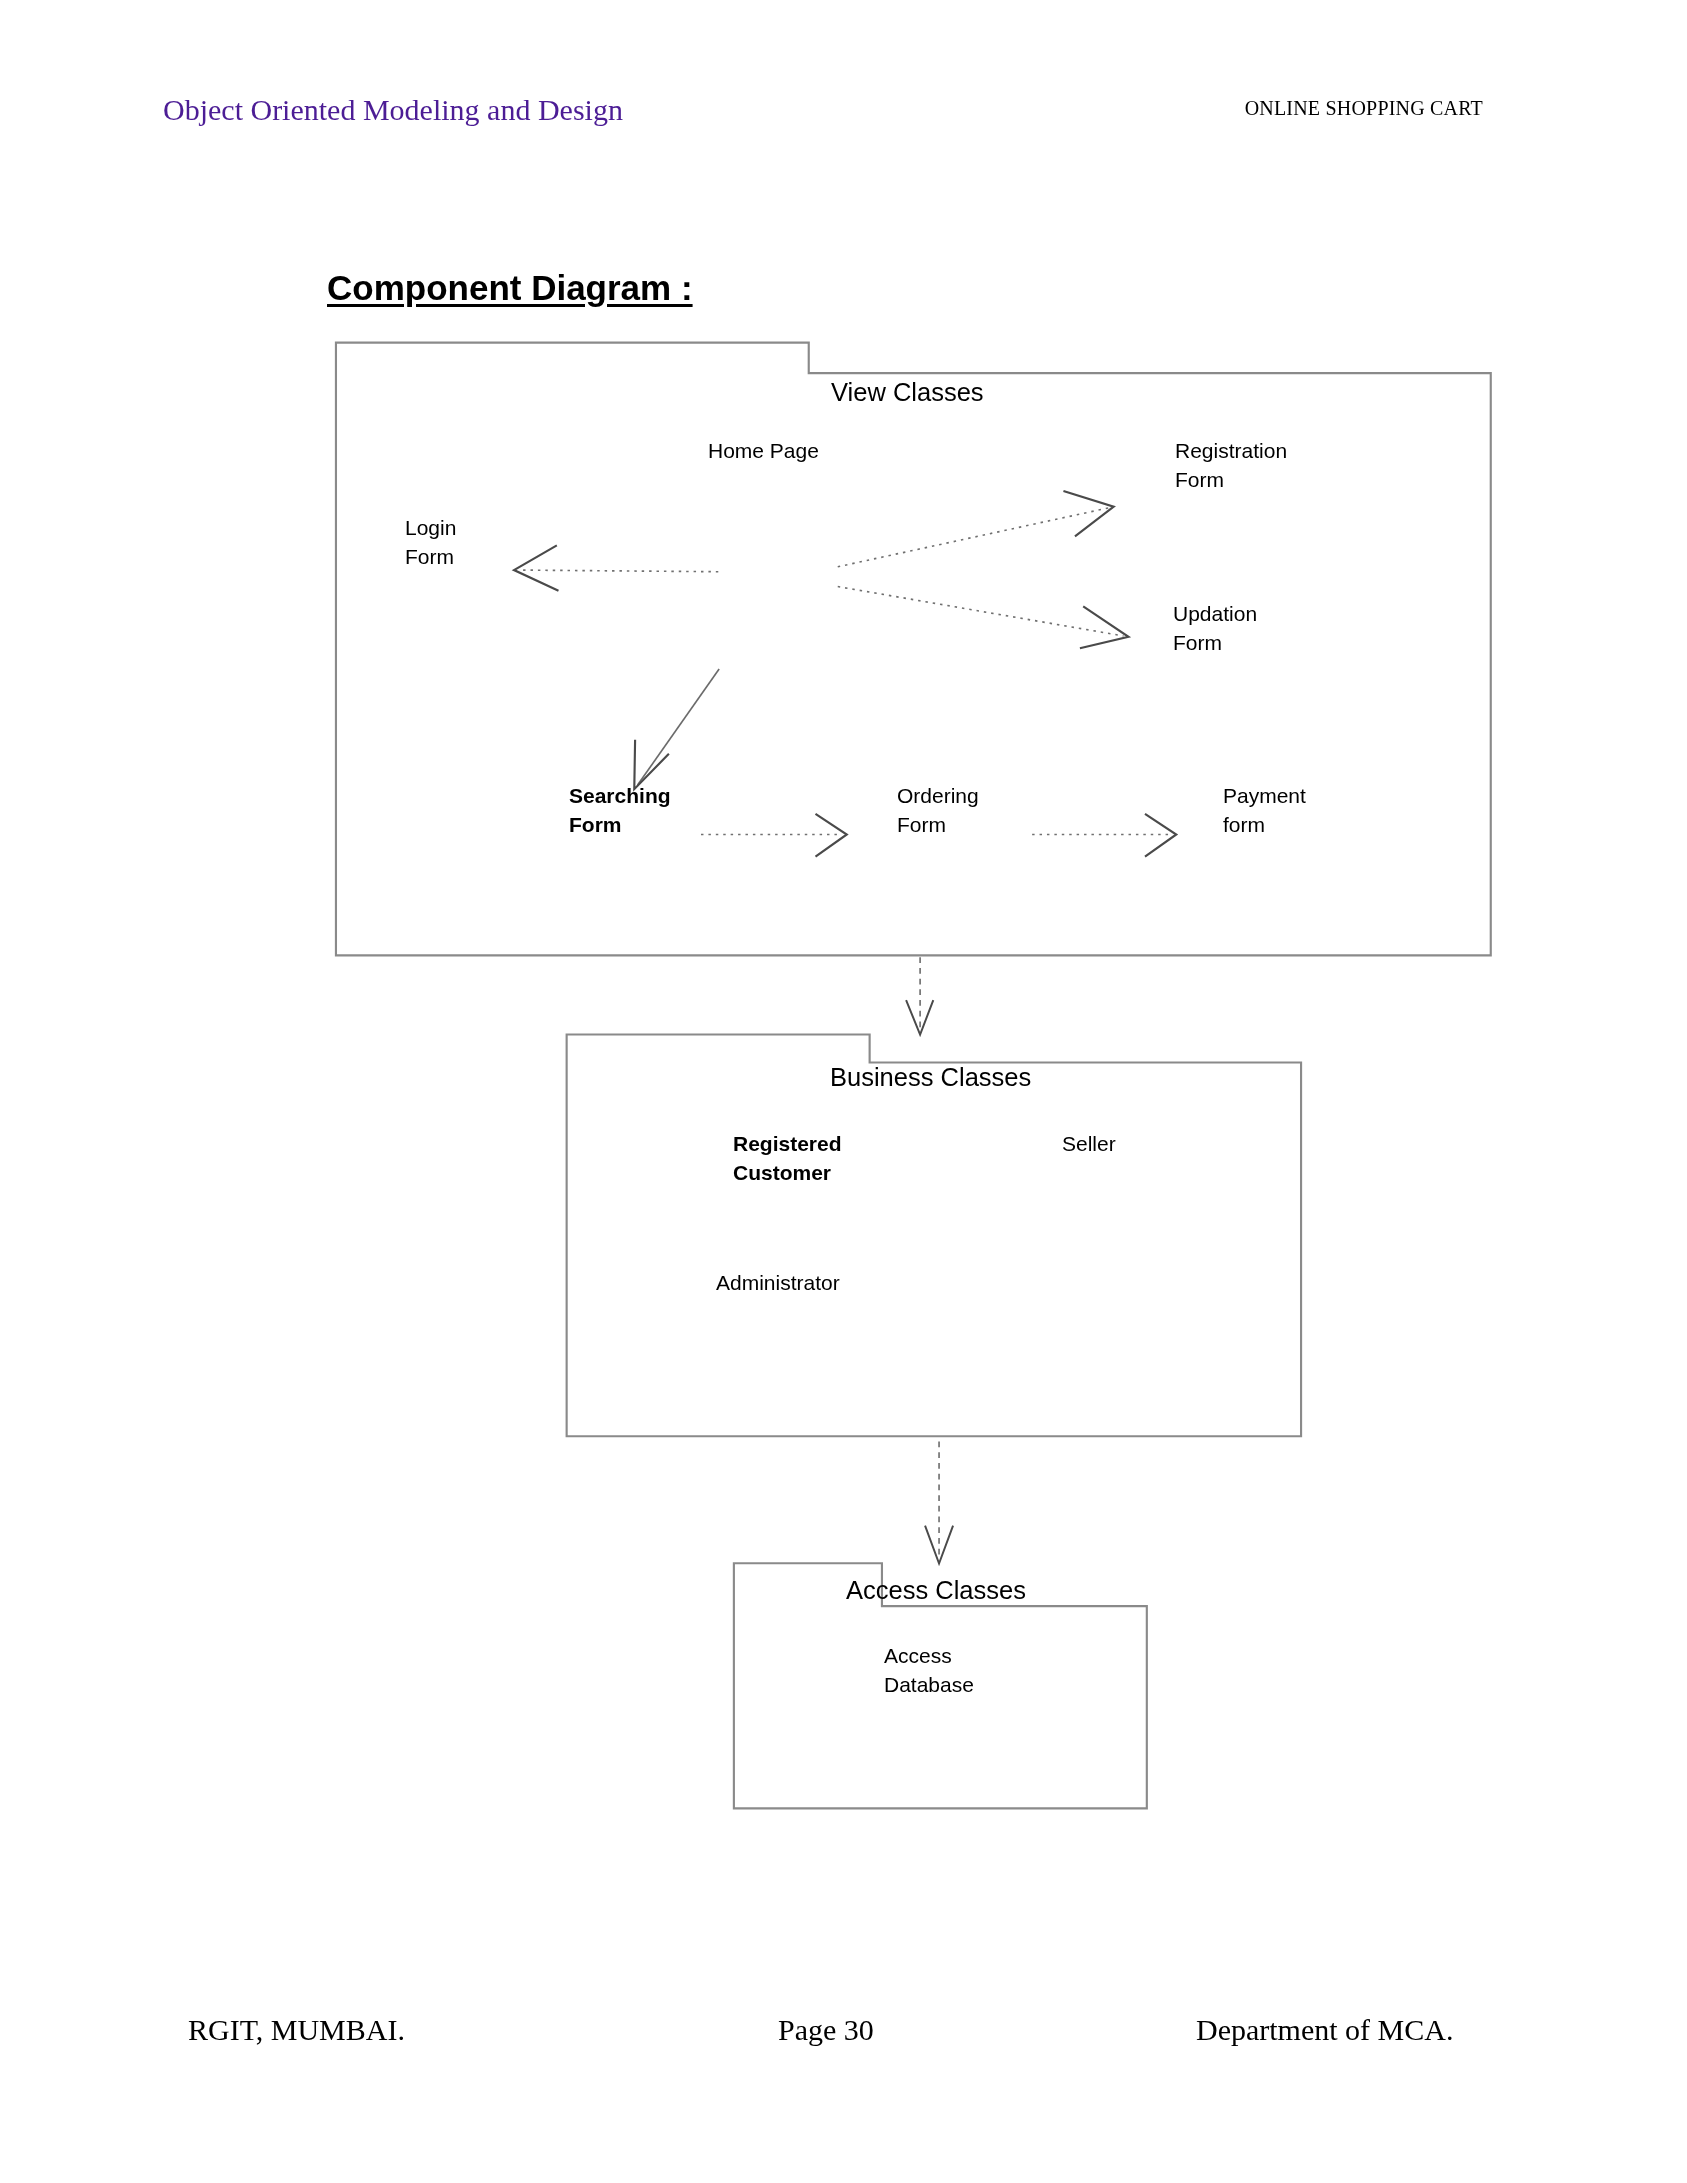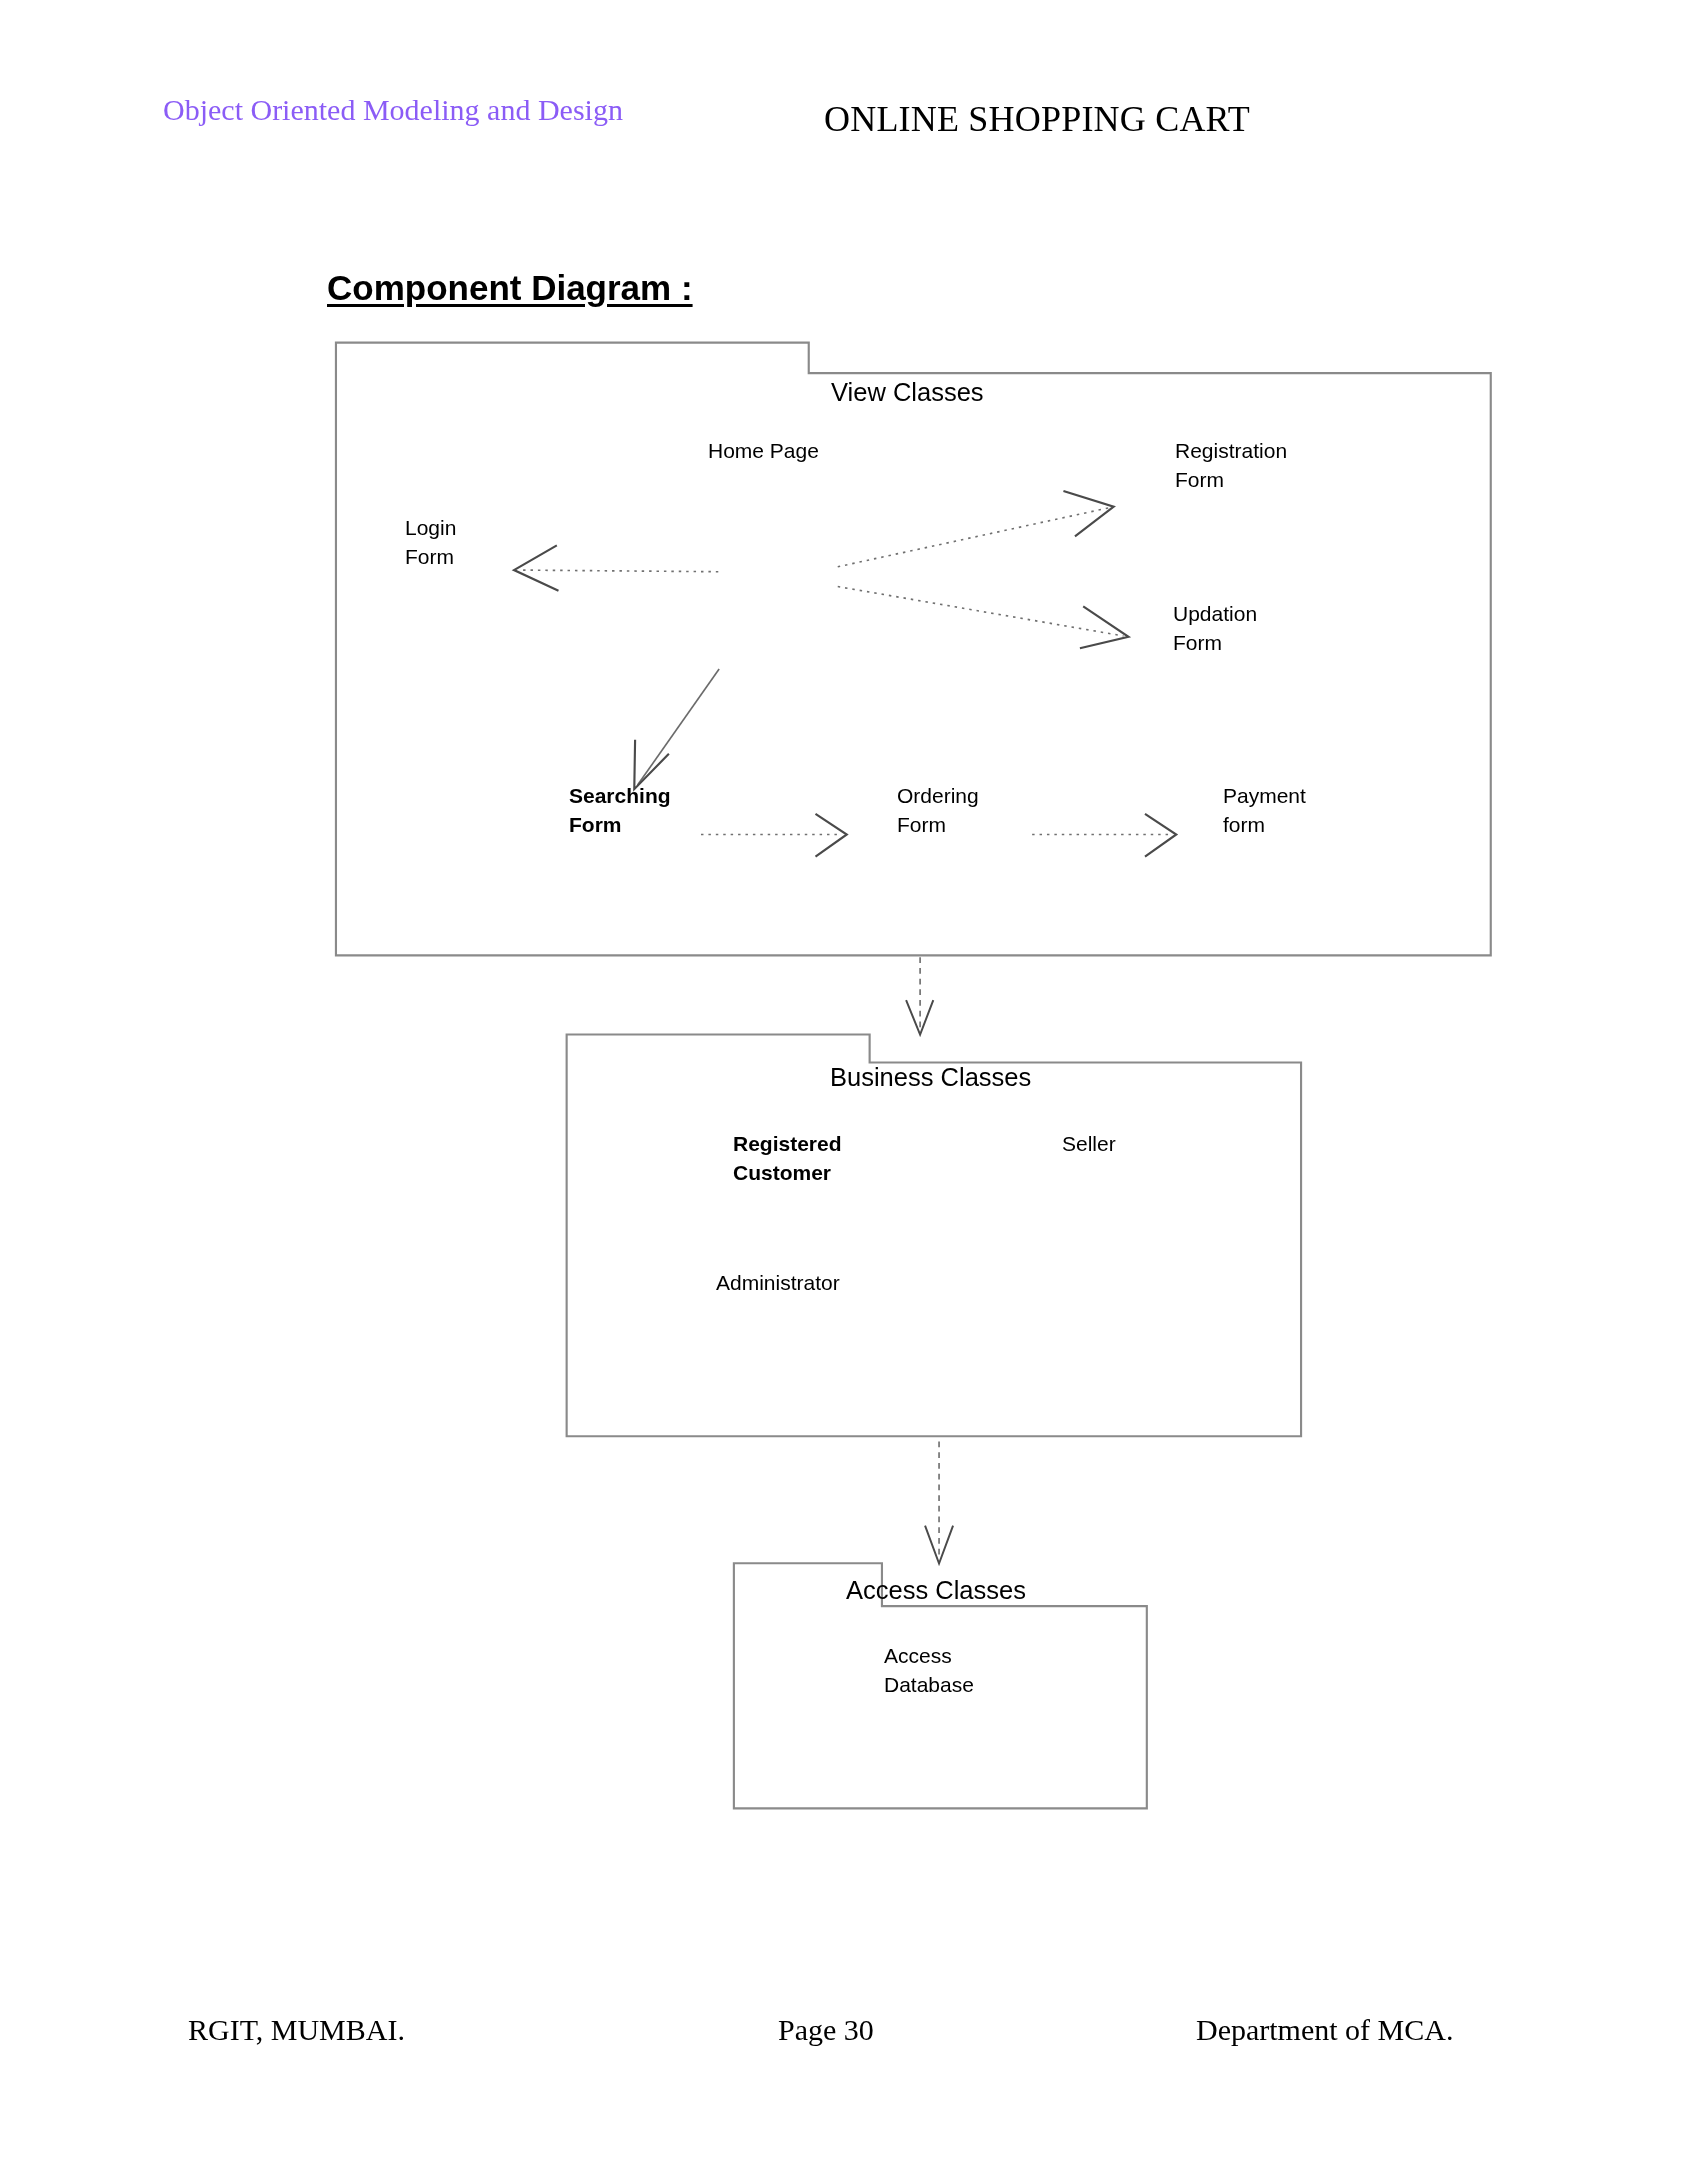--- a/index.html
+++ b/index.html
@@ -17,31 +17,32 @@
     font-family: "Liberation Sans", sans-serif;
   }
 
   
   .hdr-left {
     position: absolute;
     left: 163px;
     top: 95px;
     font-family: "Liberation Serif", serif;
     font-size: 30px;
-    color: #8b5cf6;
+    color: #4c1d95;
     white-space: nowrap;
     line-height: 1.0;
   }
   .hdr-right {
     position: absolute;
     left: 824px;
     top: 96px;
     width: 659px;
+    text-align: right;
     font-family: "Liberation Serif", serif;
-    font-size: 36px;
+    font-size: 20px;
     color: #000000;
     line-height: 1.28;
     letter-spacing: 0.2px;
   }
 
   
   .section-title {
     position: absolute;
     left: 327px;
     top: 268px;

